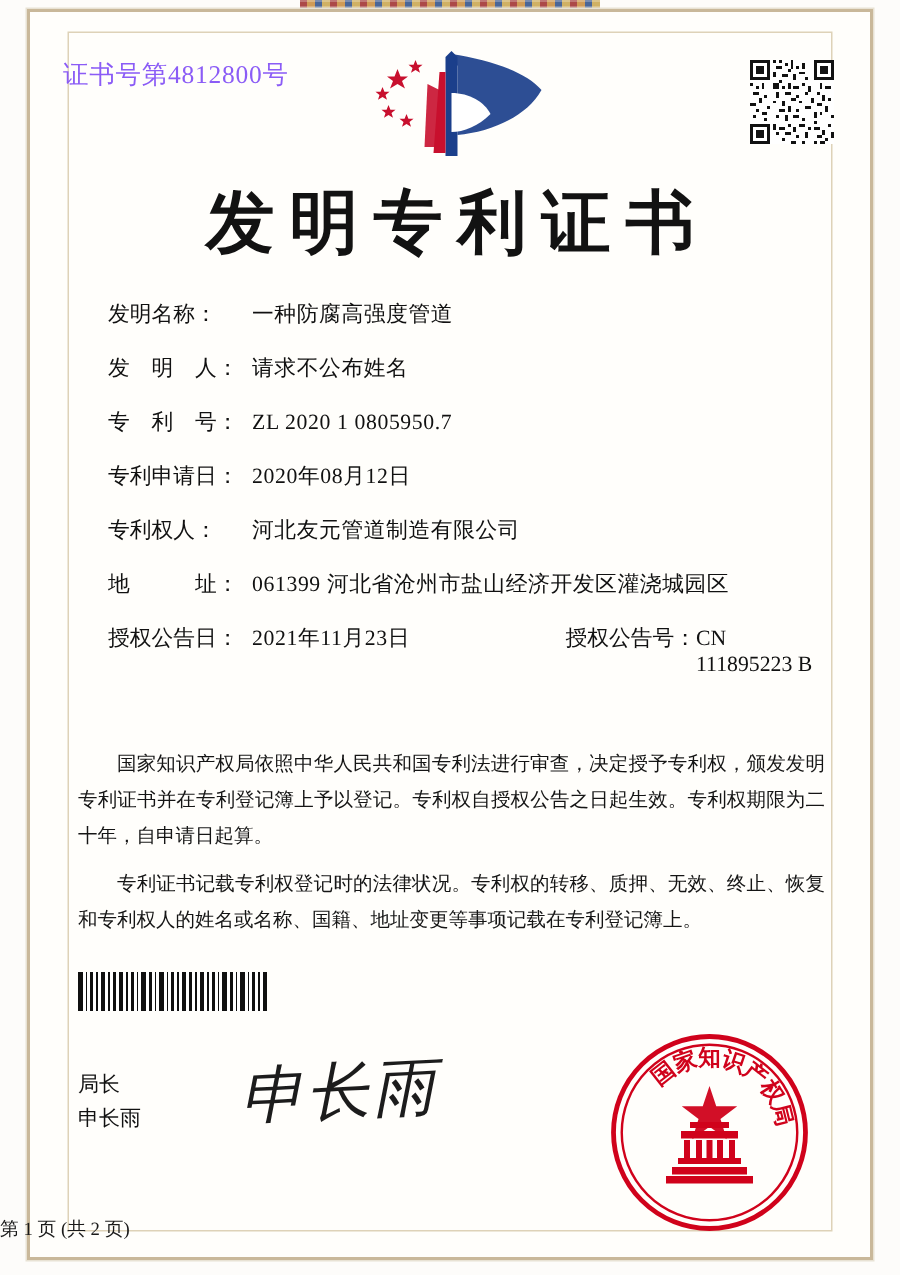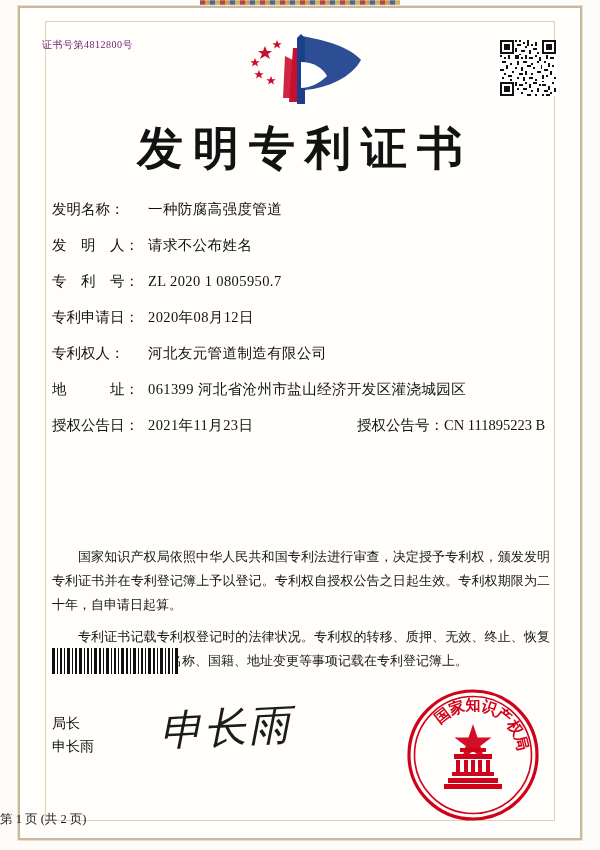--- a/index.html
+++ b/index.html
@@ -60,22 +60,22 @@
     left: 0; right: 0; top: 0; bottom: 0;
     background:
       repeating-linear-gradient(0deg, rgba(255,255,255,.25) 0 2px, rgba(0,0,0,0) 2px 5px);
   }
 
   
   .cert-no {
     position: absolute;
     left: 42px;
     top: 38px;
-    font-size: 10px;
-    color: #701a75;
+    font-size: 17px;
+    color: #8b5cf6;
     letter-spacing: .5px;
   }
 
   
   .qr {
     position: absolute;
     right: 44px;
     top: 40px;
     width: 56px;
     height: 56px;
@@ -120,20 +120,21 @@
     align-items: baseline;
     margin-bottom: 17px;
     font-size: 14.5px;
     color: #111;
   }
   .field-label {
     width: 96px;
     flex: 0 0 96px;
     letter-spacing: 0px;
     white-space: nowrap;
+    margin-left: 20px;
   }
   .field-value {
     flex: 1 1 auto;
     letter-spacing: .4px;
   }
   .field-row.dual .field-value { flex: 0 0 auto; width: 200px; }
   .field-label2 {
     flex: 0 0 auto;
     width: 96px;
     white-space: nowrap;
@@ -144,21 +145,20 @@
   
   .body-text {
     position: absolute;
     left: 52px;
     right: 50px;
     top: 497px;
     font-size: 13px;
     line-height: 1.85;
     color: #151515;
     text-align: justify;
-    margin-top: 48px;
   }
   .body-text p {
     margin: 0 0 8px 0;
     text-indent: 26px;
   }
 
   
   .barcode {
     position: absolute;
     left: 52px;

